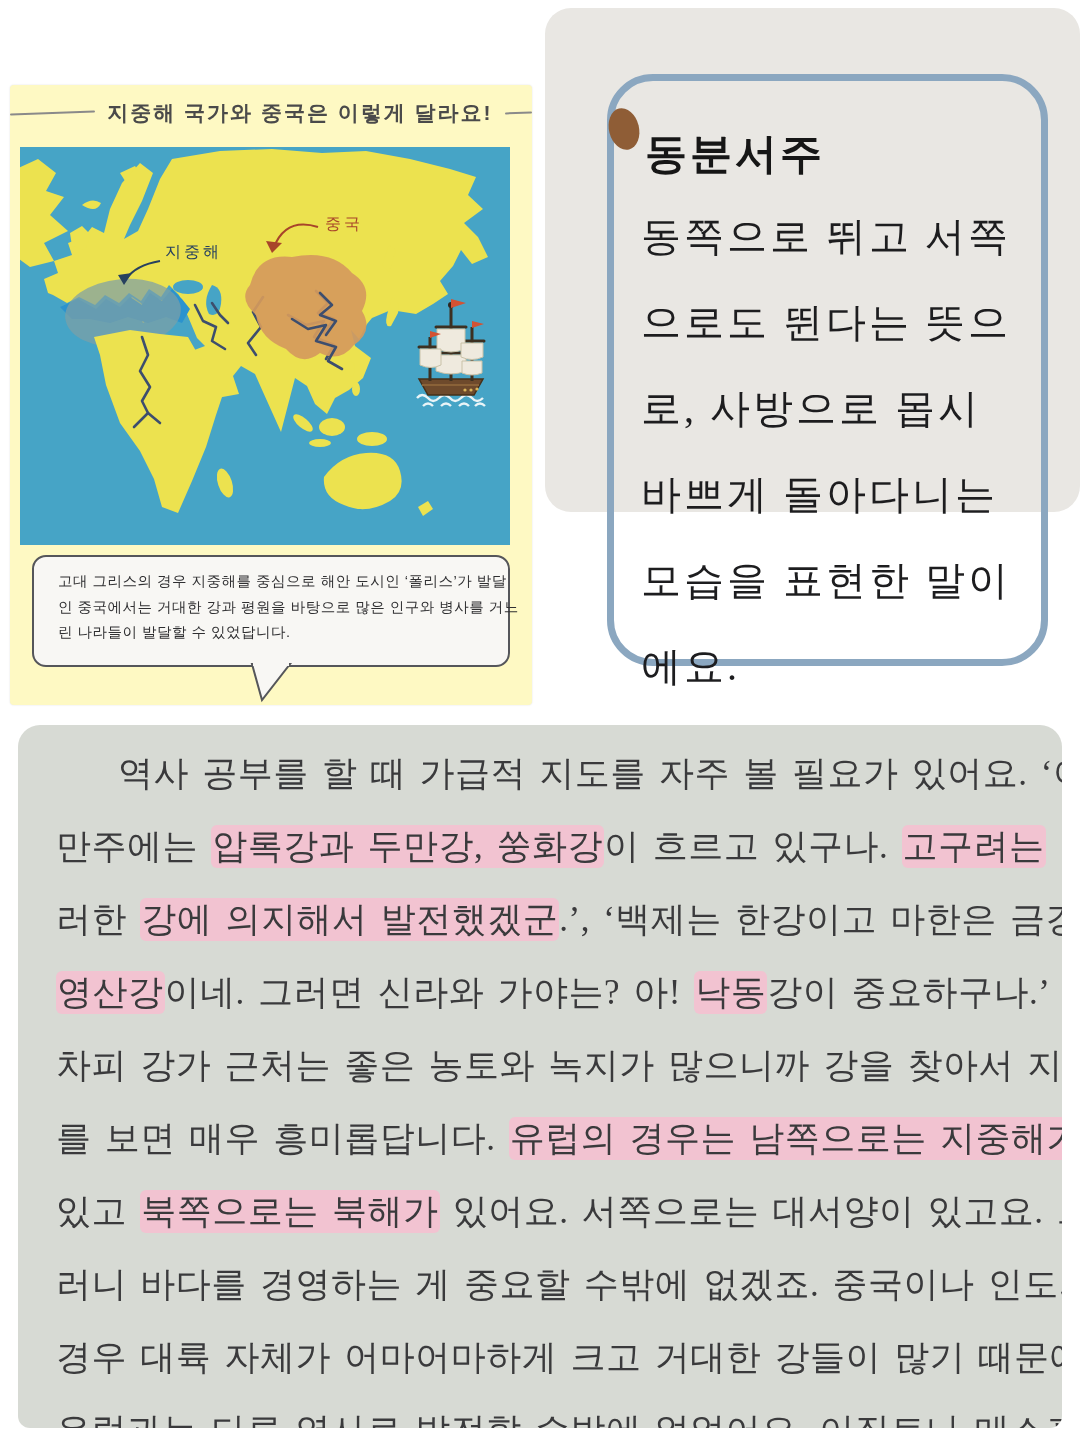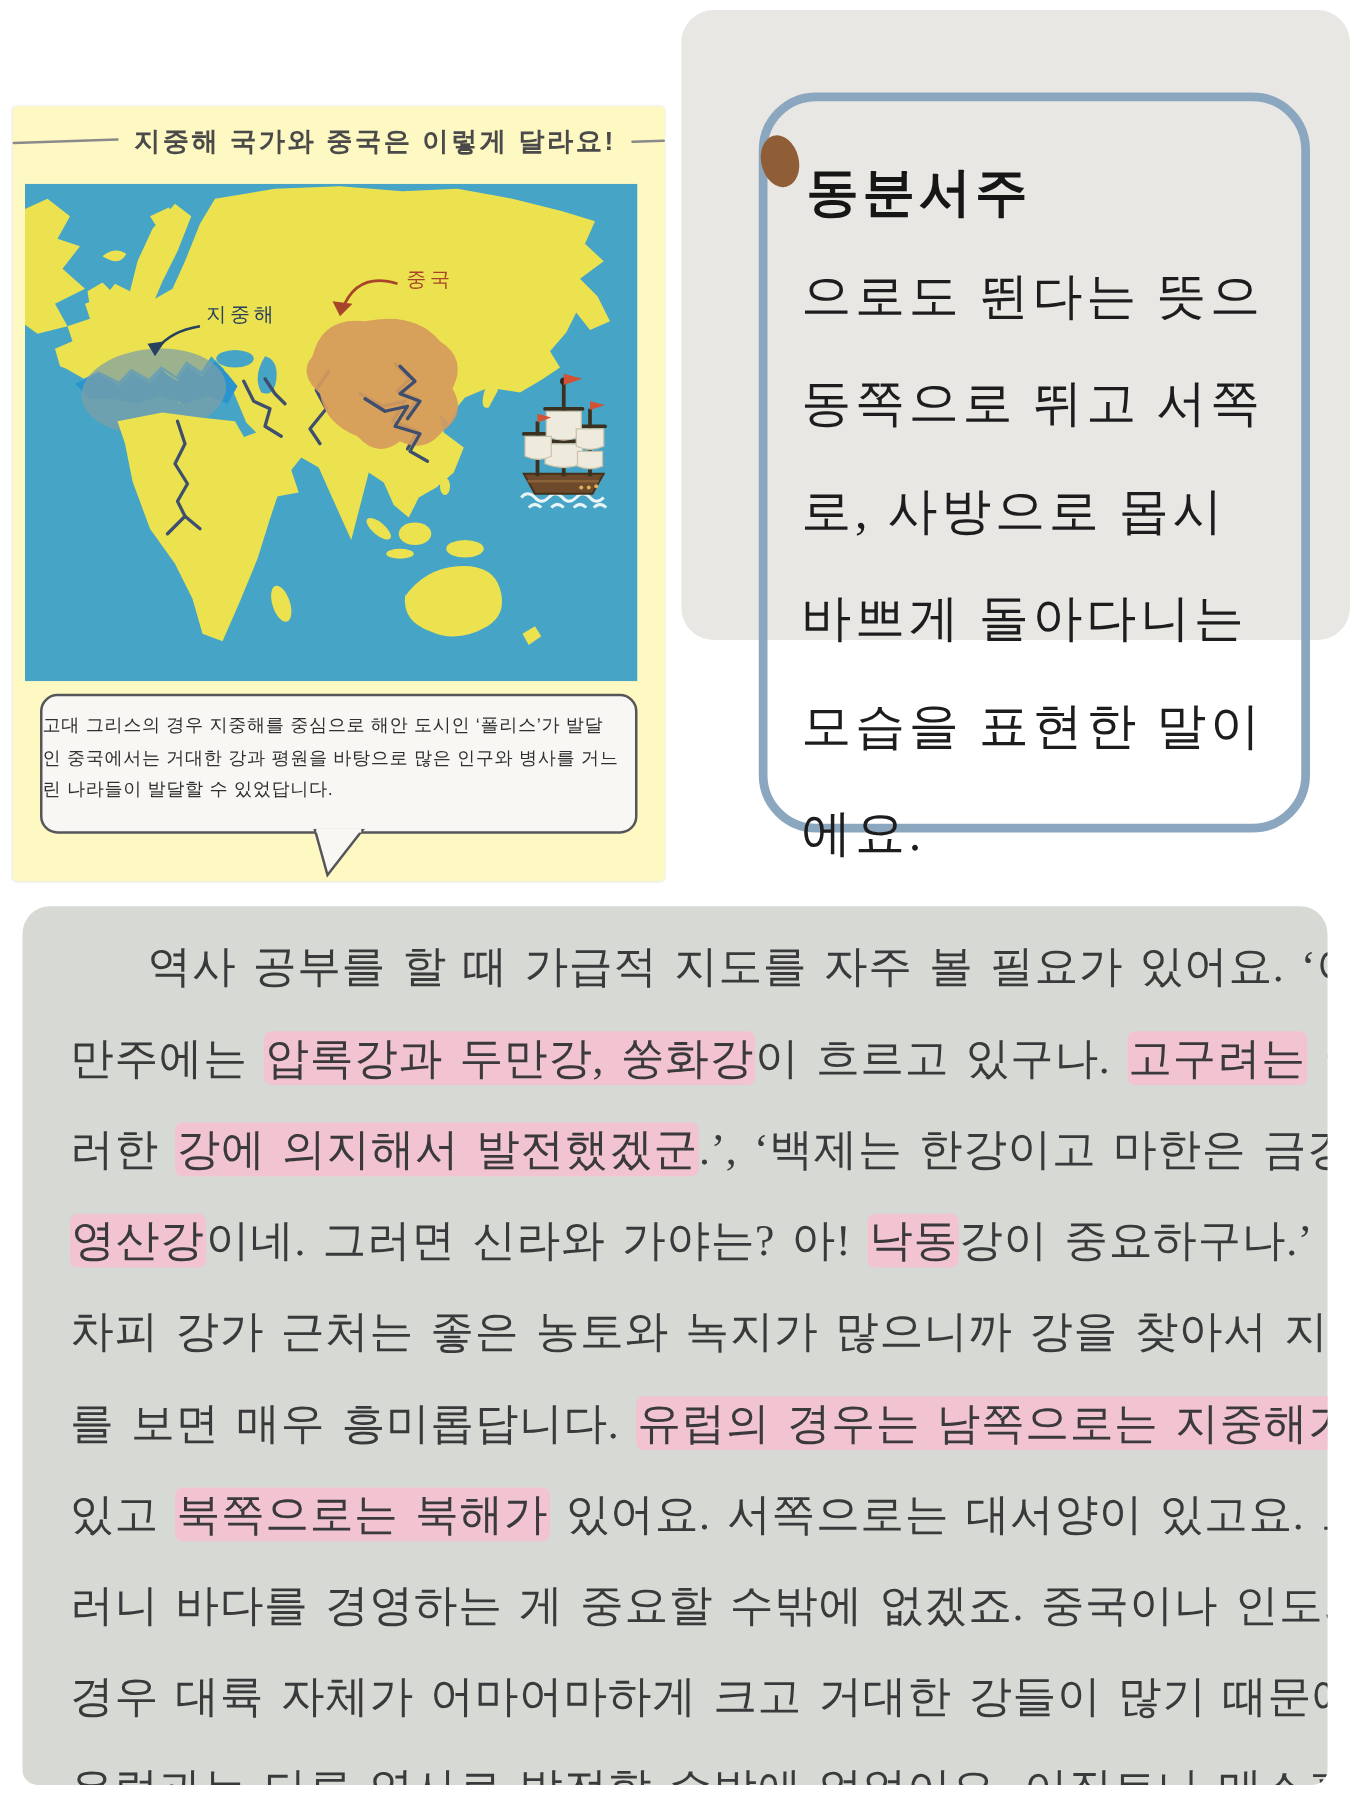--- a/index.html
+++ b/index.html
@@ -22,21 +22,21 @@
   .map-header .hline.r{width:36px;transform:rotate(-2deg);}
   .map-header .htitle{
     font-family:"Liberation Sans","DejaVu Sans",sans-serif;
     font-size:21px;color:#4a4a4a;letter-spacing:2px;font-weight:bold;white-space:nowrap;
   }
   .map-wrap{position:absolute;left:10px;top:62px;width:490px;height:398px;}
   
   .caption-bubble{
     position:absolute;left:22px;top:470px;width:478px;height:112px;
     background:#f8f7f4;border:2px solid #55565a;border-radius:14px;
-    padding:12px 0;box-sizing:border-box;
+    padding:12px 24px;box-sizing:border-box;
   }
   .caption-line{
     font-family:"Liberation Sans","DejaVu Sans",sans-serif;
     font-size:14.5px;line-height:25.5px;color:#2f2f31;letter-spacing:.5px;white-space:nowrap;
   }
   .bubble-tail{position:absolute;left:238px;top:578px;width:46px;height:40px;}
   
   .right-photo{
     position:absolute;left:545px;top:8px;width:535px;height:504px;
     background:#e9e7e3;border-radius:26px;
@@ -211,22 +211,22 @@
     <polygon points="4,1 42,1 14,37" fill="#f8f7f4" stroke="#55565a" stroke-width="2"></polygon>
     <rect x="5" y="-1" width="36" height="4" fill="#f8f7f4"></rect>
   </svg>
 </div>
 
 <div class="right-photo">
   <div class="idiom-frame" style="border-color: rgb(139, 167, 192);"></div>
   <div class="idiom-dot" style="background: rgb(143, 93, 54);"></div>
   <div class="idiom-title">동분서주</div>
   <div class="idiom-body" id="idiom-lines">
+      <div class="idiom-line">동쪽으로 뛰고 서쪽</div>
       <div class="idiom-line">으로도 뛴다는 뜻으</div>
-      <div class="idiom-line">동쪽으로 뛰고 서쪽</div>
       <div class="idiom-line">로, 사방으로 몹시</div>
       <div class="idiom-line">바쁘게 돌아다니는</div>
       <div class="idiom-line">모습을 표현한 말이</div>
       <div class="idiom-line">에요.</div>
     </div>
 </div>
 
 <div class="bottom-photo">
   <div class="body-text" id="body-lines">
       <div class="body-line indent"><span>역사 공부를 할 때 가급적 지도를 자주 볼 필요가 있어요. ‘아,</span></div>

